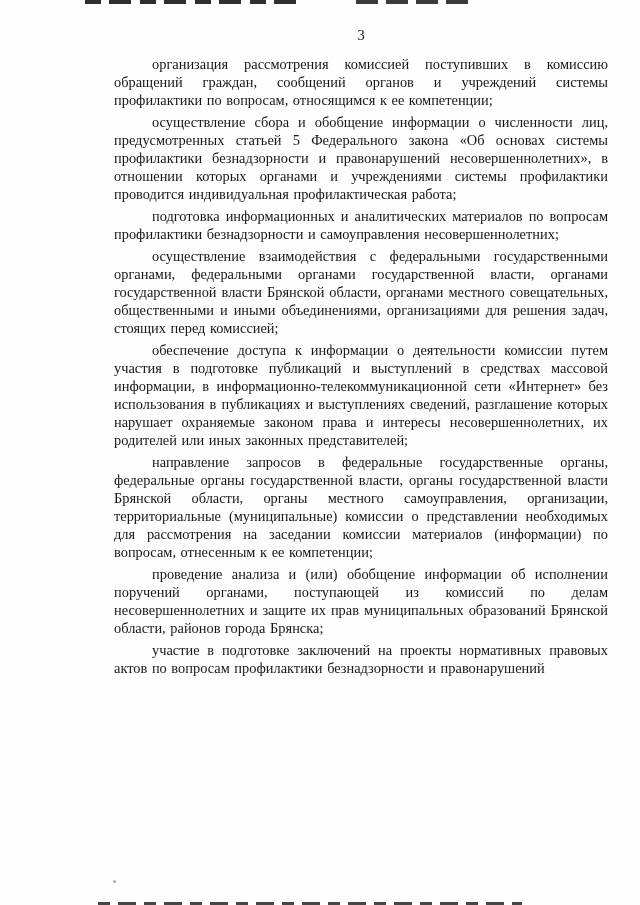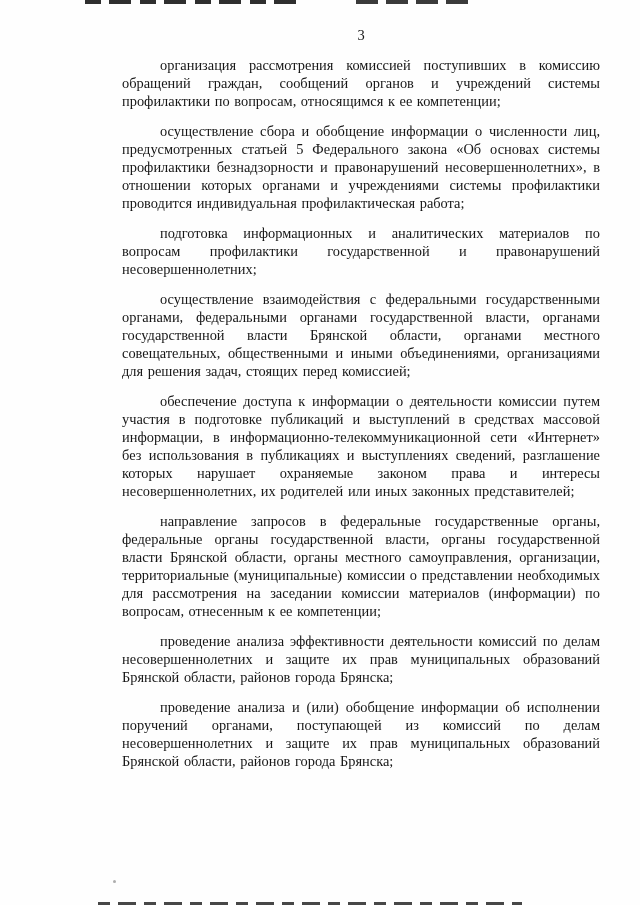--- a/index.html
+++ b/index.html
@@ -50,21 +50,21 @@
     top: 26px;
     width: 502px;
   }
   .page-number {
     text-align: center;
     font-size: 14.5px;
     line-height: 18px;
     margin-bottom: 11px;
   }
   .text-block p {
-    margin: 12px;
+    margin: 4px;
     font-size: 14.4px;
     line-height: 18px;
     text-align: justify;
     text-indent: 38px;
     word-spacing: 1px;
   }
 </style>
 </head>
 <body>
 
@@ -73,21 +73,21 @@
   <div class="artifact top-a"></div>
   <div class="artifact top-b"></div>
   <div class="artifact bottom-a"></div>
   <div class="artifact speck"></div>
 
   <div class="text-block">
     <div class="page-number">3</div>
 
     <p>организация рассмотрения комиссией поступивших в комиссию обращений граждан, сообщений органов и учреждений системы профилактики по вопросам, относящимся к ее компетенции;</p>
     <p>осуществление сбора и обобщение информации о численности лиц, предусмотренных статьей 5 Федерального закона «Об основах системы профилактики безнадзорности и правонарушений несовершеннолетних», в отношении которых органами и учреждениями системы профилактики проводится индивидуальная профилактическая работа;</p>
-    <p>подготовка информационных и аналитических материалов по вопросам профилактики государственной и правонарушений несовершеннолетних;</p>
+    <p>подготовка информационных и аналитических материалов по вопросам профилактики безнадзорности и самоуправления несовершеннолетних;</p>
     <p>осуществление взаимодействия с федеральными государственными органами, федеральными органами государственной власти, органами государственной власти Брянской области, органами местного совещательных, общественными и иными объединениями, организациями для решения задач, стоящих перед комиссией;</p>
     <p>обеспечение доступа к информации о деятельности комиссии путем участия в подготовке публикаций и выступлений в средствах массовой информации, в информационно-телекоммуникационной сети «Интернет» без использования в публикациях и выступлениях сведений, разглашение которых нарушает охраняемые законом права и интересы несовершеннолетних, их родителей или иных законных представителей;</p>
     <p>направление запросов в федеральные государственные органы, федеральные органы государственной власти, органы государственной власти Брянской области, органы местного самоуправления, организации, территориальные (муниципальные) комиссии о представлении необходимых для рассмотрения на заседании комиссии материалов (информации) по вопросам, отнесенным к ее компетенции;</p>
-    <p>проведение анализа эффективности деятельности комиссий по делам несовершеннолетних и защите их прав муниципальных образований Брянской области, районов города Брянска;</p>
     <p>проведение анализа и (или) обобщение информации об исполнении поручений органами, поступающей из комиссий по делам несовершеннолетних и защите их прав муниципальных образований Брянской области, районов города Брянска;</p>
+    <p>участие в подготовке заключений на проекты нормативных правовых актов по вопросам профилактики безнадзорности и правонарушений</p>
   </div>
 
 </div>
 
 </body></html>

